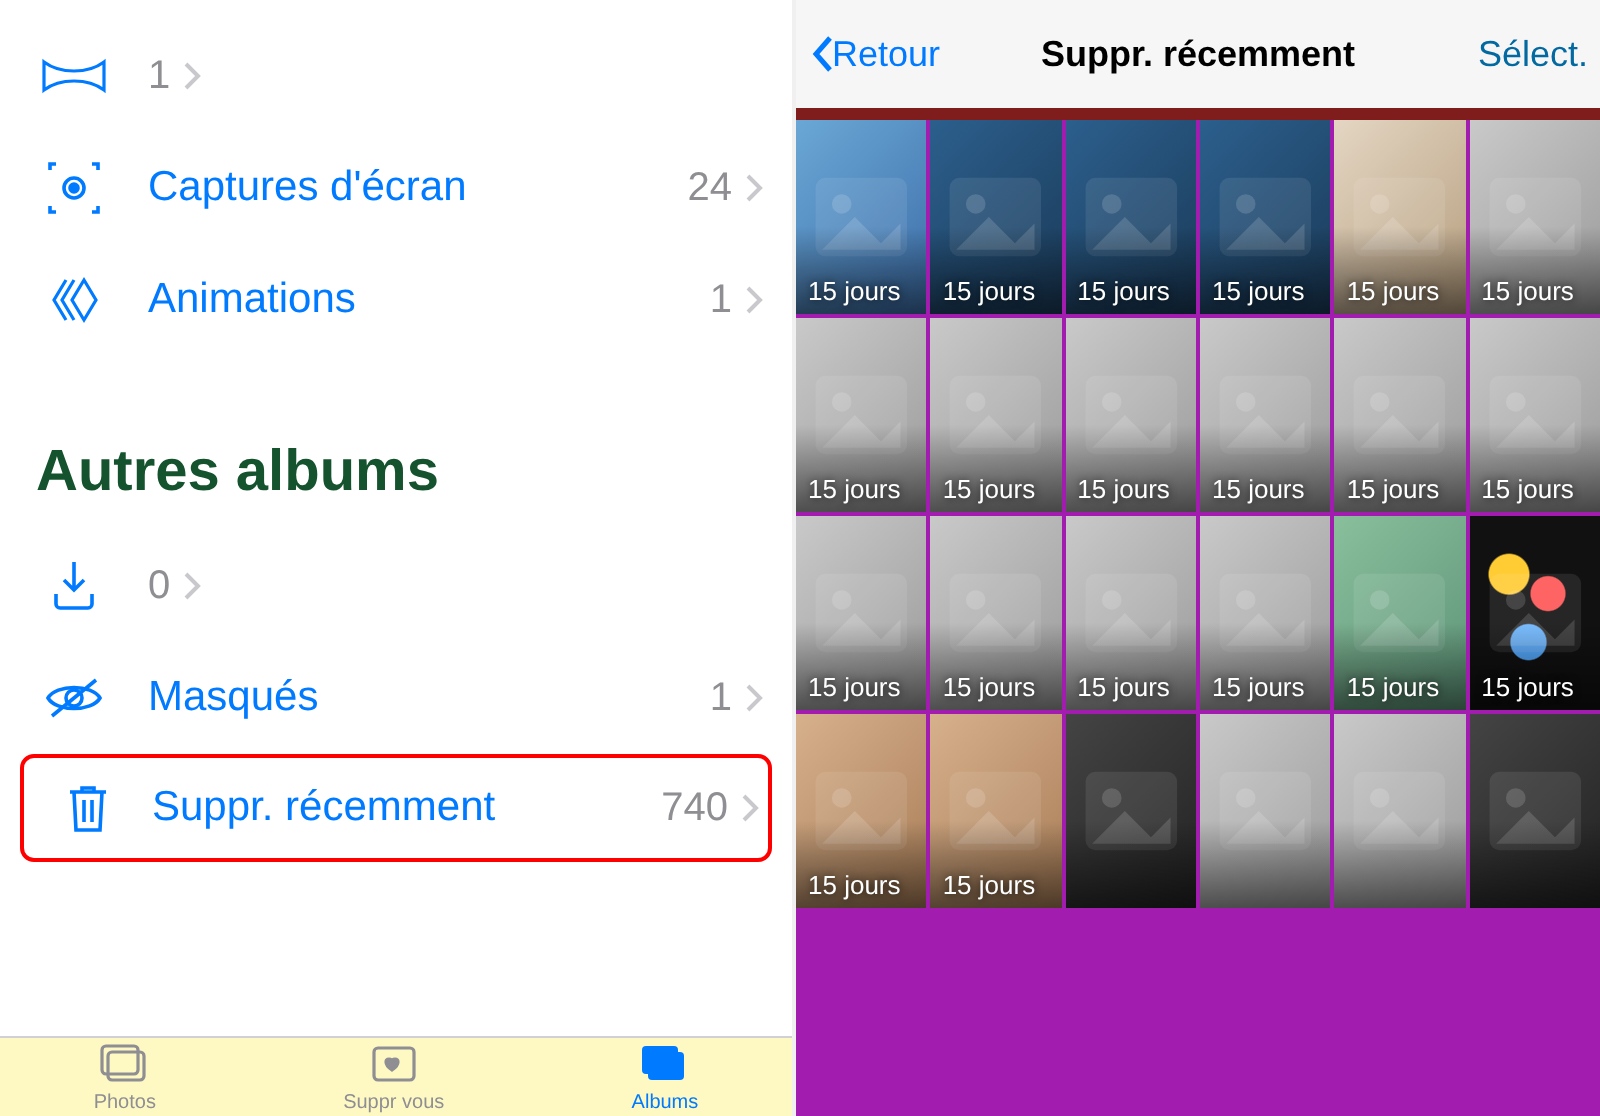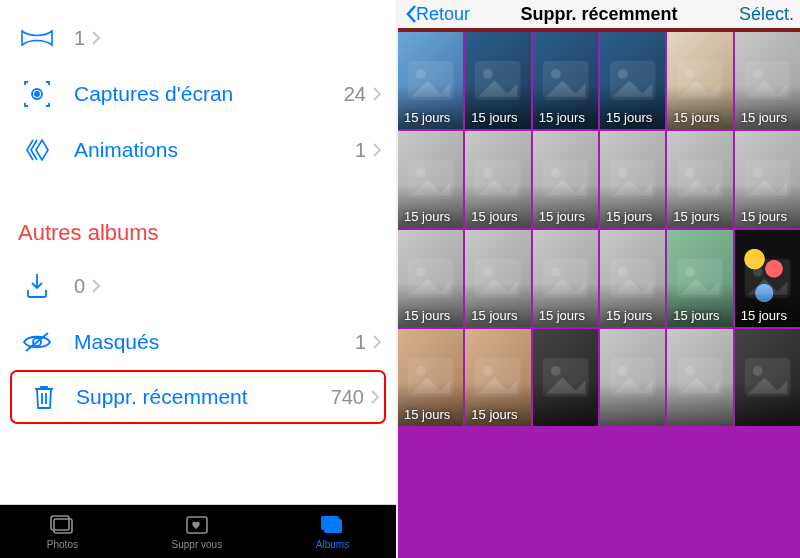--- a/index.html
+++ b/index.html
@@ -6,29 +6,29 @@
   body{background:#fff;width:800px;height:558px;overflow:hidden;display:flex}
   .left{width:398px;height:558px;display:flex;flex-direction:column;position:relative;border-right:2px solid #f0f0f0}
   .right{flex:1;height:558px;display:flex;flex-direction:column;background:#fff}
   .list{flex:1;padding-top:10px}
   .row{display:flex;align-items:center;height:56px;padding-right:14px}
   .icon-cell{width:74px;display:flex;justify-content:center;align-items:center;color:#007aff}
   .label{flex:1;font-size:21px;color:#007aff;font-weight:400}
   .count{font-size:20px;color:#8e8e93;margin-right:6px}
   .chev{color:#c8c8cd}
   .chev svg{display:block}
-  .section{font-size:22px;font-weight:400;color:#ef4444;padding:42px 18px 12px 18px}
+  .section{font-size:29px;font-weight:700;color:#14532d;padding:42px 18px 12px 18px}
   .highlight{border:2.5px solid #ff0000;border-radius:7px;margin:0 10px;height:54px;padding-right:4px}
   .highlight .icon-cell{width:64px}
-  .tabbar{height:54px;border-top:1px solid #d1d1d5;display:flex;justify-content:space-around;align-items:center;background:#000000}
+  .tabbar{height:40px;border-top:1px solid #d1d1d5;display:flex;justify-content:space-around;align-items:center;background:#fef9c3}
   .tab{display:flex;flex-direction:column;align-items:center;gap:3px;font-size:10px;color:#8e8e93}
   .tab.active{color:#007aff}
   .tab svg{width:26px;height:22px}
 
-  .navbar{height:32px;background:#f6f6f7;border-bottom:4px solid #7f1d1d;display:flex;align-items:center;padding:0 6px;position:relative}
+  .navbar{height:60px;background:#f6f6f7;border-bottom:6px solid #7f1d1d;display:flex;align-items:center;padding:0 6px;position:relative}
   .back{display:flex;align-items:center;color:#007aff;font-size:18px}
   .back svg{margin-right:-2px}
   .title{position:absolute;left:0;right:0;text-align:center;font-size:18px;font-weight:600;color:#000;pointer-events:none}
   .select{margin-left:auto;color:#0369a1;font-size:18px}
 
   .grid{flex:1;display:grid;grid-template-columns:repeat(6,1fr);grid-auto-rows:97px;gap:2px;background:#a21caf;overflow:hidden}
   .thumb{position:relative;background:#888;overflow:hidden}
   .thumb .days{position:absolute;left:6px;bottom:4px;font-size:13px;color:#fff;text-shadow:0 0 4px rgba(0,0,0,0.8);z-index:2}
   .thumb::after{content:"";position:absolute;inset:0;background:linear-gradient(180deg,rgba(0,0,0,0) 55%,rgba(0,0,0,0.55) 100%);pointer-events:none;z-index:1}
   

